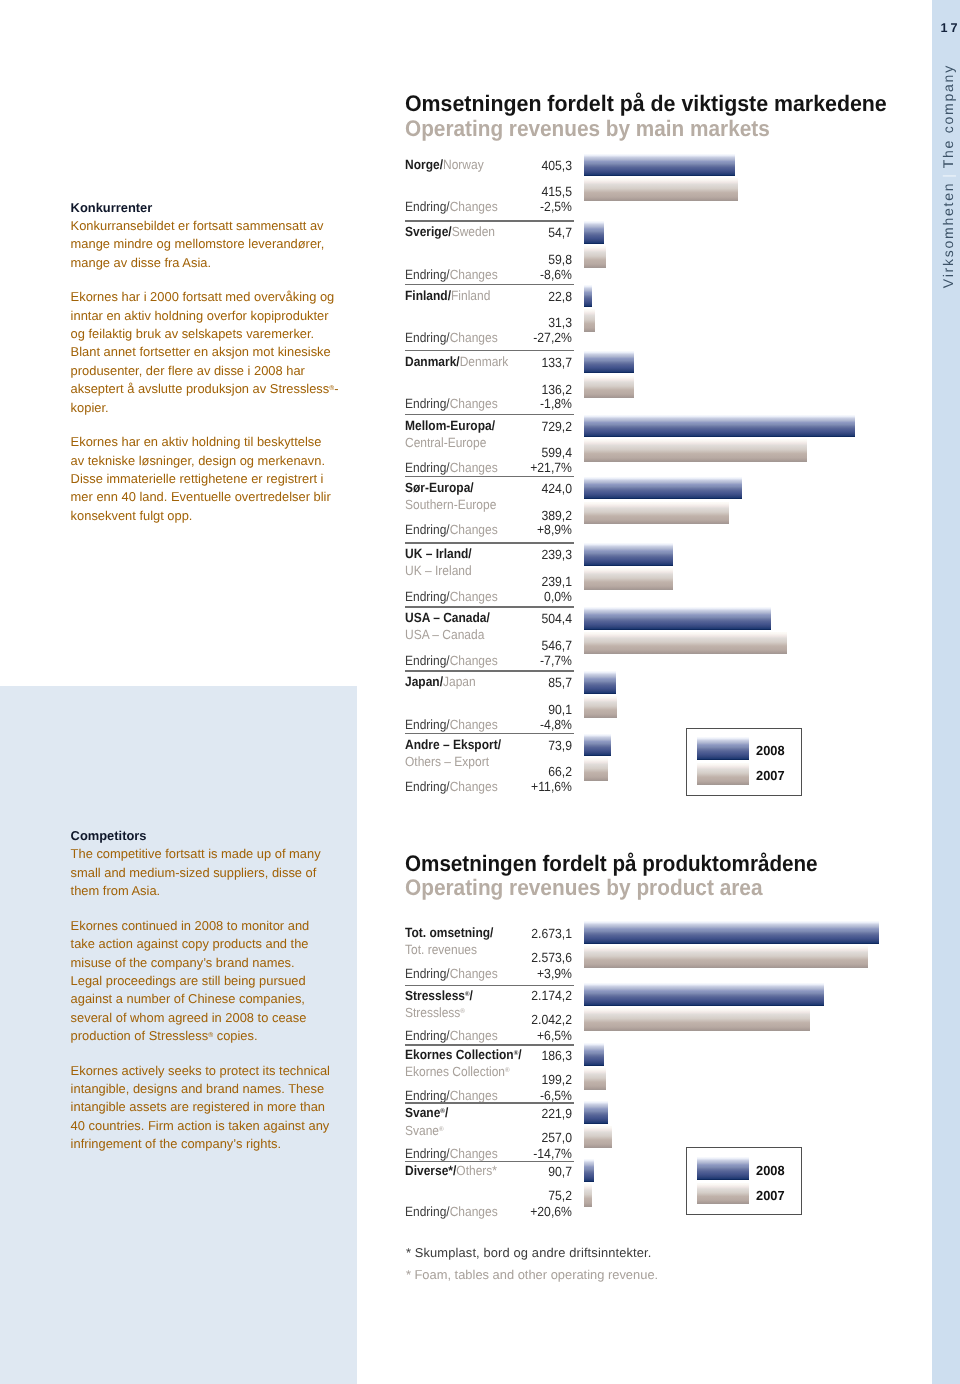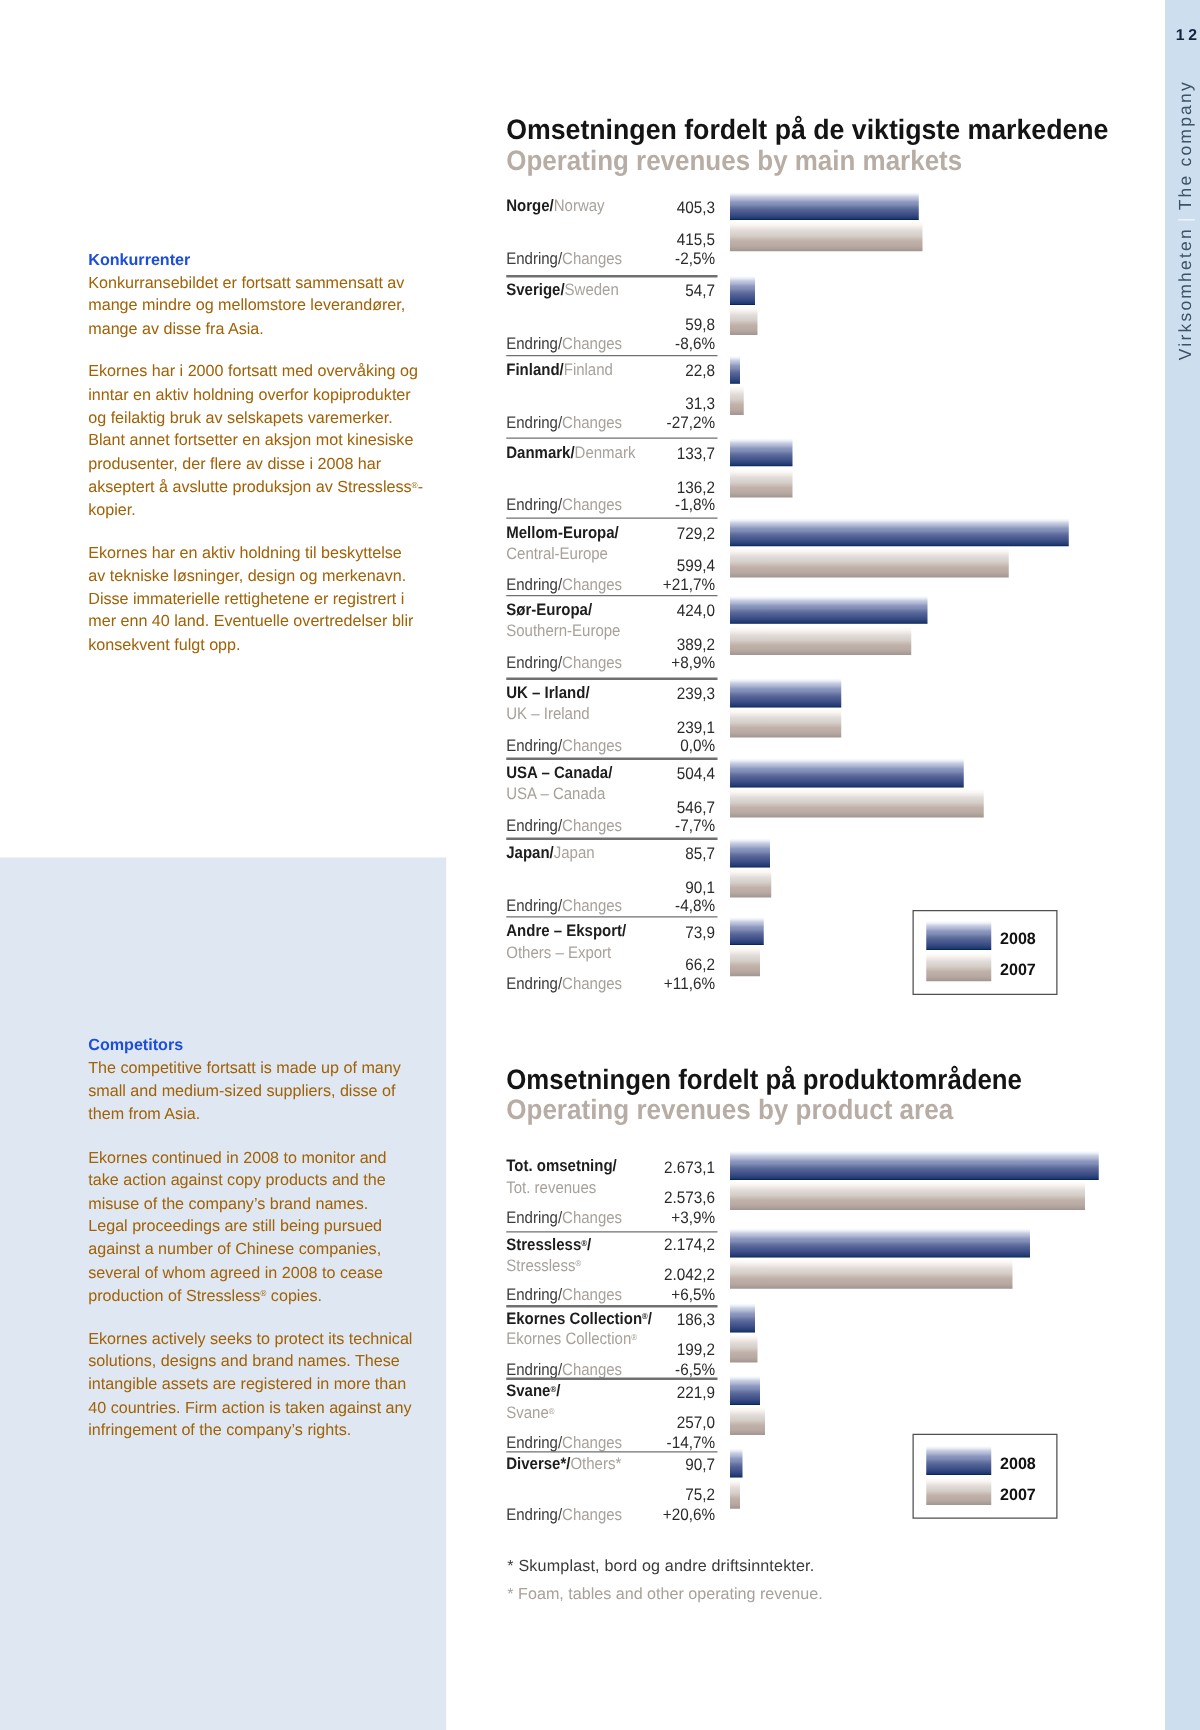--- a/index.html
+++ b/index.html
@@ -18,56 +18,56 @@
        transform:rotate(-90deg);transform-origin:center center;
        text-align:center;font-size:14px;line-height:12px;color:#3c5267;letter-spacing:1.76px;white-space:nowrap;}
   .sidebar-text .sep{color:#eef4fa;padding:0 4px;}
 
   
   .leftpanel{position:absolute;left:0;top:685.8px;width:357px;height:699px;background:#dfe8f2;}
 
   
   .txtcol{position:absolute;left:70.6px;width:280px;}
   .tline{position:absolute;left:0;font-size:12.9px;line-height:13px;color:#a16207;white-space:nowrap;}
-  .tline.bold{font-weight:bold;color:#1d4ed8;}
+  .tline.bold{font-weight:bold;color:#0f172a;}
 
   
   .chart{position:absolute;left:0;top:0;width:960px;height:1203px;}
   .ctitle{position:absolute;font-weight:bold;font-size:22.5px;line-height:23px;color:#141414;
           white-space:nowrap;transform-origin:left top;}
   .csub{position:absolute;font-weight:bold;font-size:22.5px;line-height:23px;color:#b7ada4;
         white-space:nowrap;transform-origin:left top;}
   .rowlabel{position:absolute;font-size:13.3px;line-height:14px;white-space:nowrap;
         transform:scaleX(0.902);transform-origin:left top;}
   .rowlabel .no{font-weight:bold;color:#1d1d1d;}
   .rowlabel .en{color:#a8a19b;}
   .rowlabel.enline{color:#a8a19b;}
   .rowlabel.chg .no{font-weight:normal;color:#3b3b3b;}
   .val{position:absolute;font-size:13.3px;line-height:14px;color:#2a2a2a;text-align:right;white-space:nowrap;
         transform:scaleX(0.92);transform-origin:right top;}
   .chline{position:absolute;height:1.5px;background:#707070;}
   .bar{position:absolute;}
   .bar08{background:linear-gradient(to bottom,#fbfcfe 0%,#eaeef8 7%,#c6cce1 16%,#afb7d1 25%,#8c97c1 35%,#808db4 44%,#6976a3 53%,#566497 62%,#42538c 76%,#34477e 85%,#1a3770 96%,#011846 100%);}
   .bar07{background:linear-gradient(to bottom,#fdfcf8 0%,#faf7f3 8%,#f0e7e5 19%,#e0dcd9 28%,#d5cec8 46%,#c0b2aa 64%,#b8aaa3 82%,#ac9e98 92%,#a09692 100%);}
-  .legendbox{position:absolute;border:1.4px solid #4f4f4f;background:#fff;margin-left:44px;}
+  .legendbox{position:absolute;border:1.4px solid #4f4f4f;background:#fff;}
   .legend-sw{position:absolute;}
   .legend-lb{position:absolute;font-size:13.2px;line-height:12px;font-weight:bold;color:#111;
         transform:scaleX(0.975);transform-origin:left top;}
   .reg{font-size:0.52em;vertical-align:0.52em;letter-spacing:0;}
   .footnote{position:absolute;font-size:12.9px;line-height:14px;white-space:nowrap;}
   .fn-no{color:#3b3b3b;}
   .fn-en{color:#a8a19b;}
 </style>
 </head>
 <body>
 
 <div class="page">
   <div class="leftpanel"></div>
   <div class="sidebar"></div>
-  <div class="sidebar-pageno">12</div>
+  <div class="sidebar-pageno">17</div>
   <div class="sidebar-wrap">
     <div class="sidebar-text"><span>Virksomheten</span><span class="sep">|</span><span>The company</span></div>
   </div>
   <div class="txtcol" style="top:200.6px">
     <div class="tline bold" style="top:0px">Konkurrenter</div>
     <div class="tline" style="top:18.4px">Konkurransebildet er fortsatt sammensatt av</div>
     <div class="tline" style="top:36.8px">mange mindre og mellomstore leverandører,</div>
     <div class="tline" style="top:55.2px">mange av disse fra Asia.</div>
     <div class="tline" style="top:89.7px">Ekornes har i 2000 fortsatt med overvåking og</div>
     <div class="tline" style="top:108.1px">inntar en aktiv holdning overfor kopiprodukter</div>
@@ -88,21 +88,21 @@
     <div class="tline" style="top:36.8px">small and medium-sized suppliers, disse of</div>
     <div class="tline" style="top:55.2px">them from Asia.</div>
     <div class="tline" style="top:89.7px">Ekornes continued in 2008 to monitor and</div>
     <div class="tline" style="top:108.1px">take action against copy products and the</div>
     <div class="tline" style="top:126.5px">misuse of the company’s brand names.</div>
     <div class="tline" style="top:144.9px">Legal proceedings are still being pursued</div>
     <div class="tline" style="top:163.3px">against a number of Chinese companies,</div>
     <div class="tline" style="top:181.7px">several of whom agreed in 2008 to cease</div>
     <div class="tline" style="top:200.1px">production of Stressless<span class="reg">®</span> copies.</div>
     <div class="tline" style="top:234.6px">Ekornes actively seeks to protect its technical</div>
-    <div class="tline" style="top:253px">solutions, designs and brand names. These</div>
+    <div class="tline" style="top:253px">intangible, designs and brand names. These</div>
     <div class="tline" style="top:271.4px">intangible assets are registered in more than</div>
     <div class="tline" style="top:289.8px">40 countries. Firm action is taken against any</div>
     <div class="tline" style="top:308.2px">infringement of the company’s rights.</div>
   </div>
   <div class="chart">
     <div class="ctitle" style="left:405.2px;top:92px;transform:scaleX(0.949)">Omsetningen fordelt på de viktigste markedene</div>
     <div class="csub" style="left:405.2px;top:117.2px;transform:scaleX(0.923)">Operating revenues by main markets</div>
     <div class="chart-row">
       <div class="rowlabel" style="left:405.4px;top:157.5px"><span class="no">Norge/</span><span class="en">Norway</span></div>
       <div class="val" style="left:452px;width:120px;top:158.7px">405,3</div>

